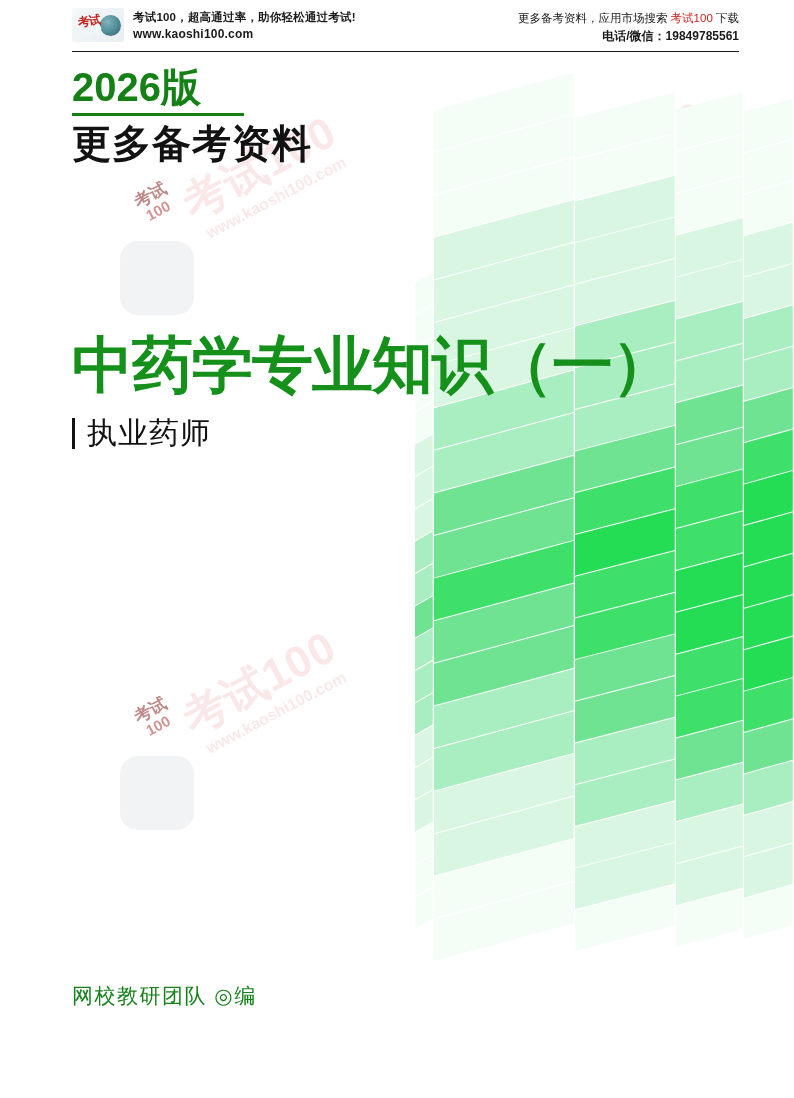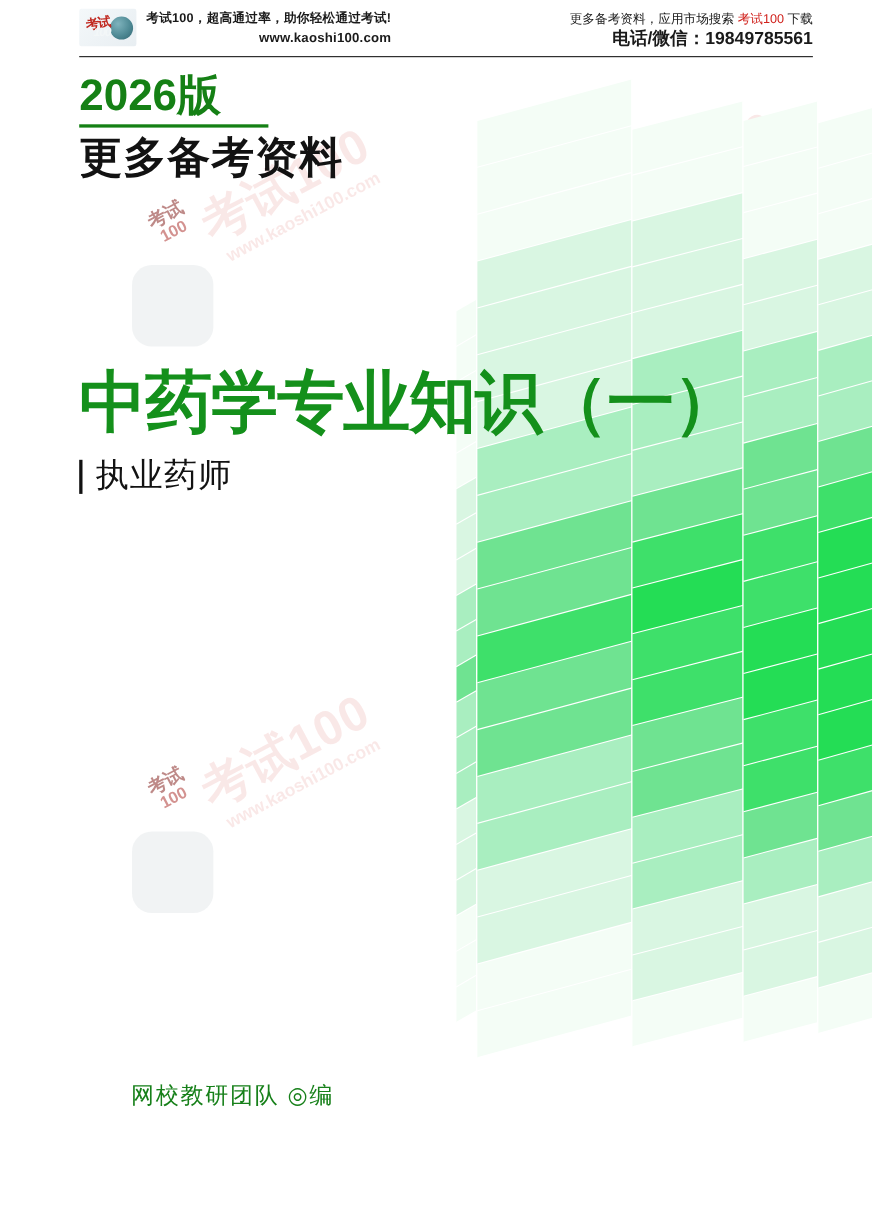--- a/index.html
+++ b/index.html
@@ -157,21 +157,20 @@
     left: 13px;
     top: 16px;
     font-size: 11px;
     font-weight: bold;
     color: #f3f7f8;
     letter-spacing: -1px;
     font-style: italic;
   }
   .hdr-left-text {
     padding-top: 1px;
-    text-align: right;
   }
   .hdr-line1 {
     font-size: 11.5px;
     font-weight: bold;
     color: #1a1a1a;
     letter-spacing: 0.2px;
     line-height: 16px;
     white-space: nowrap;
   }
   .hdr-line2 {
@@ -194,21 +193,21 @@
     font-weight: normal;
     color: #1a1a1a;
     line-height: 16px;
     white-space: nowrap;
     text-align: center;
   }
   .hdr-r1 .accent {
     color: #d0211c;
   }
   .hdr-r2 {
-    font-size: 16px;
+    font-size: 12px;
     font-weight: bold;
     color: #1a1a1a;
     line-height: 16px;
     white-space: nowrap;
     margin-top: 2px;
   }
   .hdr-rule {
     position: absolute;
     left: 72px;
     top: 51px;
@@ -288,21 +287,20 @@
   .footer {
     position: absolute;
     left: 72px;
     top: 982px;
   }
   .footer-text {
     font-size: 21px;
     color: #17801a;
     letter-spacing: 1.5px;
     white-space: nowrap;
-    margin-left: 47px;
   }
 </style>
 </head>
 <body>
 
 <div class="page">
 
   <div class="watermark-layer" id="wm-layer">
       <div class="wm-group" style="left: 120px; top: 175px;">
         <div class="wm-badge"></div>

